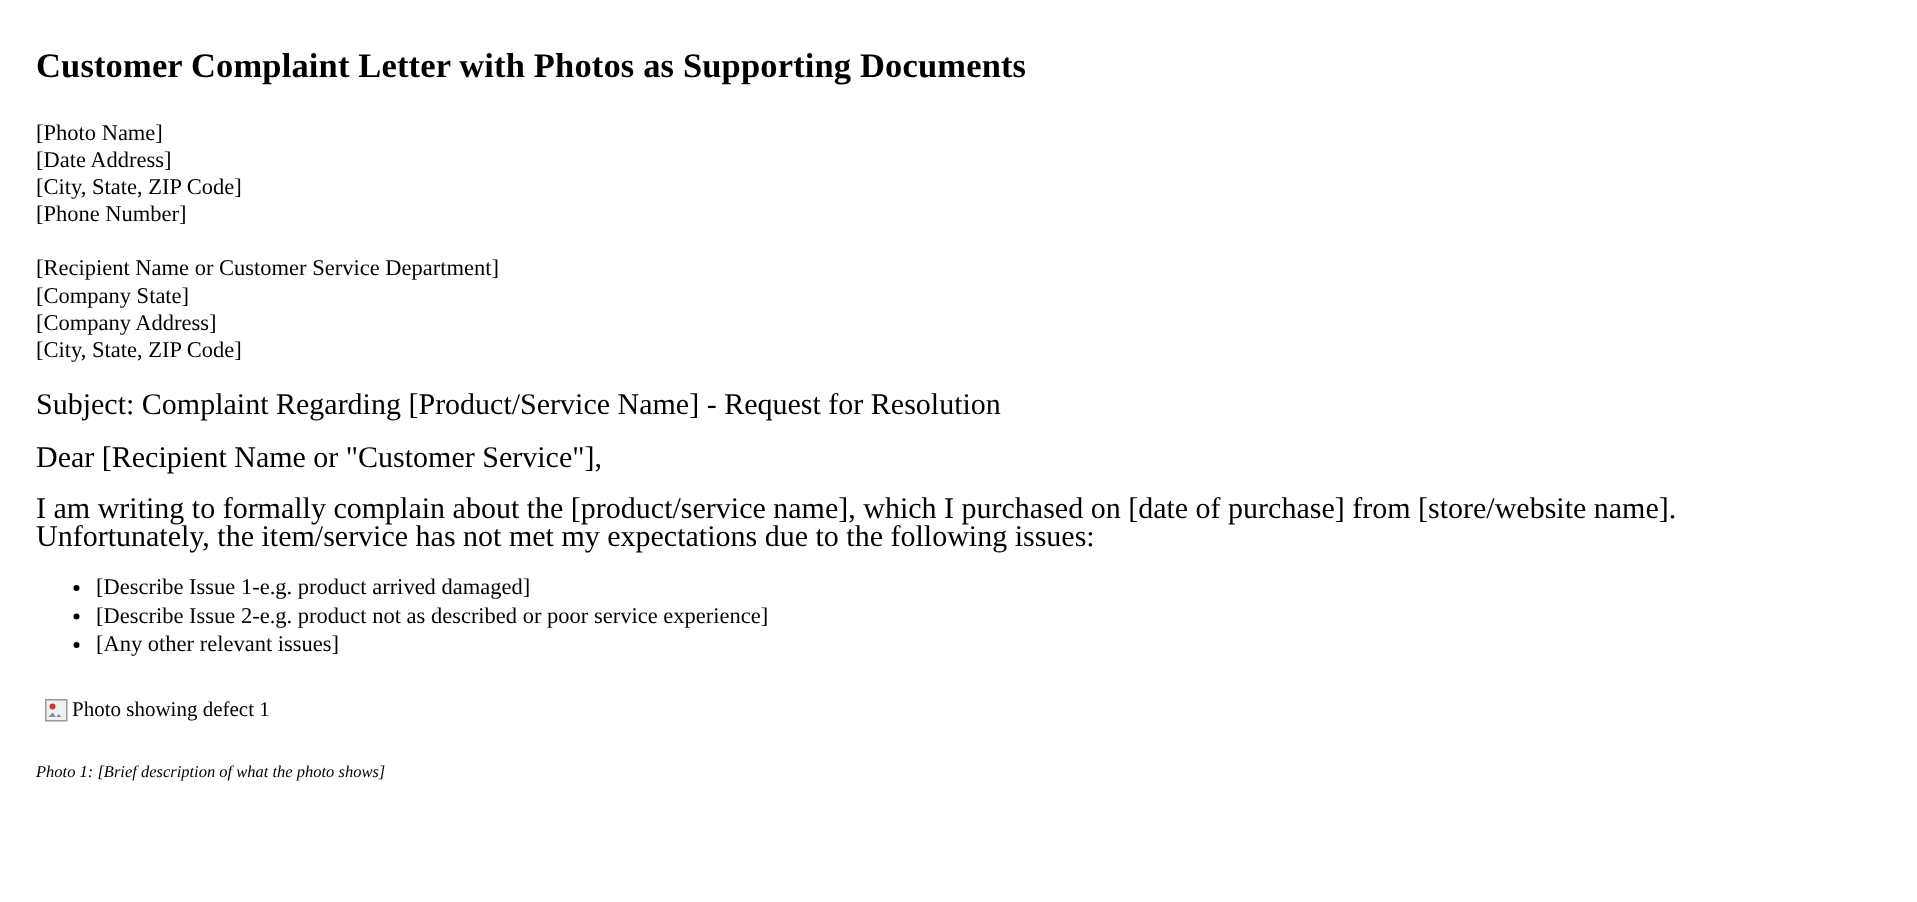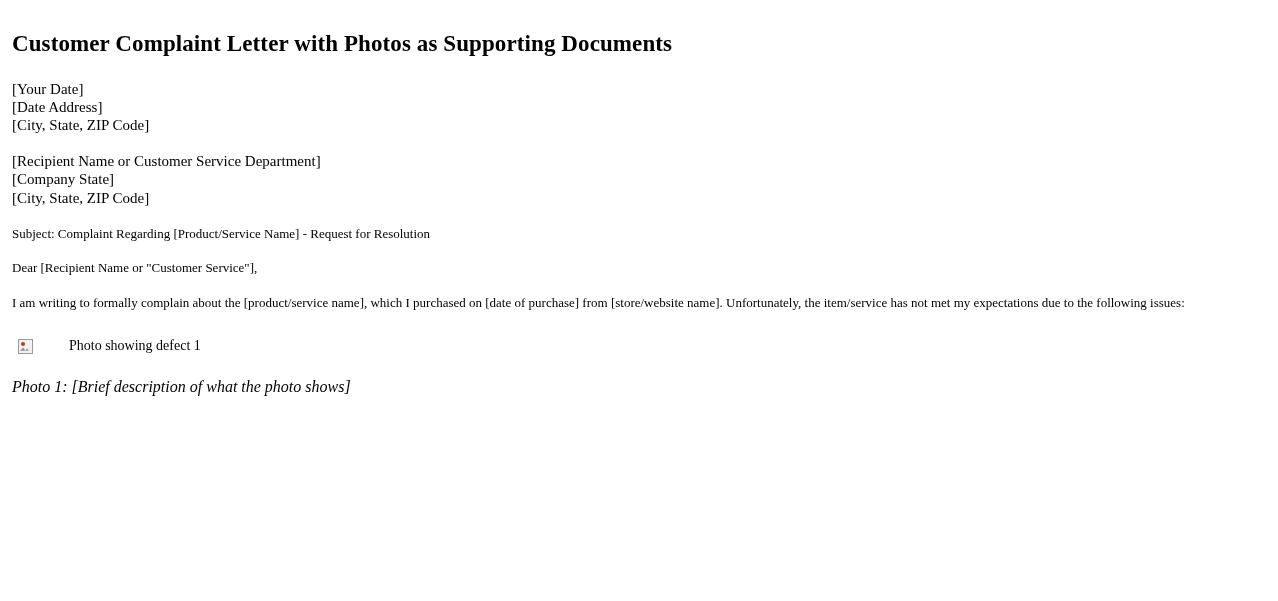--- a/index.html
+++ b/index.html
@@ -8,41 +8,41 @@
     background: #ffffff;
   }
   body {
     width: 1278px;
     height: 601px;
     overflow: hidden;
     font-family: "Liberation Serif", "DejaVu Serif", serif;
     color: #000000;
   }
   .page {
-    padding: 24px 28px 0 12px;
+    padding: 24px 28px 0 24px;
     box-sizing: border-box;
   }
   h1.doc-title {
     font-size: 23px;
     font-weight: bold;
     margin: 6px 0 22px 0;
     line-height: 1.2;
     letter-spacing: 0.1px;
   }
   .block {
     font-size: 15px;
     line-height: 18.2px;
     margin: 0 0 18px 0;
   }
   .block .line {
     display: block;
     white-space: pre;
   }
   p.para {
-    font-size: 13px;
+    font-size: 20px;
     line-height: 18.5px;
     margin: 0 0 16px 0;
     max-width: 1190px;
   }
   ul.issues {
     margin: 0 0 16px 0;
     padding-left: 40px;
     font-size: 15px;
     line-height: 18.5px;
   }
@@ -50,21 +50,20 @@
     margin: 0 0 0.5px 0;
   }
   .broken-image {
     display: inline-flex;
     align-items: center;
     font-size: 14px;
     line-height: 16px;
     margin: 10px 0 0 6px;
     color: #000;
     white-space: nowrap;
-    gap: 33px;
   }
   .broken-image .glyph {
     display: inline-block;
     width: 13px;
     height: 13px;
     border: 1px solid #9a9a9a;
     background: #f1f1f1;
     margin-right: 3px;
     position: relative;
     flex: none;
@@ -84,51 +83,58 @@
     content: "";
     position: absolute;
     left: 1px;
     top: 7px;
     width: 9px;
     height: 4px;
     background: #8f8f8f;
     clip-path: polygon(0% 100%, 35% 20%, 60% 100%, 78% 45%, 100% 100%);
   }
   .caption {
-    font-size: 16px;
+    font-size: 11px;
     font-style: italic;
     line-height: 18px;
     margin: 20px 0 16px 0;
   }
 </style>
 </head>
 <body>
 
 <div class="page">
 
   <h1 class="doc-title">Customer Complaint Letter with Photos as Supporting Documents</h1>
 
   <div class="block">
-    <span class="line">[Your Date]</span>
+    <span class="line">[Photo Name]</span>
     <span class="line">[Date Address]</span>
     <span class="line">[City, State, ZIP Code]</span>
+    <span class="line">[Phone Number]</span>
   </div>
 
   <div class="block">
     <span class="line">[Recipient Name or Customer Service Department]</span>
     <span class="line">[Company State]</span>
+    <span class="line">[Company Address]</span>
     <span class="line">[City, State, ZIP Code]</span>
   </div>
 
   <p class="para">Subject: Complaint Regarding [Product/Service Name] - Request for Resolution</p>
 
   <p class="para">Dear [Recipient Name or "Customer Service"],</p>
 
   <p class="para">I am writing to formally complain about the [product/service name], which I purchased on [date of purchase] from [store/website name]. Unfortunately, the item/service has not met my expectations due to the following issues:</p>
 
+  <ul class="issues">
+    <li>[Describe Issue 1-e.g. product arrived damaged]</li>
+    <li>[Describe Issue 2-e.g. product not as described or poor service experience]</li>
+    <li>[Any other relevant issues]</li>
+  </ul>
 
 
   <div class="broken-image">
     <span class="glyph"></span>
     <span>Photo showing defect 1</span>
   </div>
 
   <div class="caption">Photo 1: [Brief description of what the photo shows]</div>
 
   

